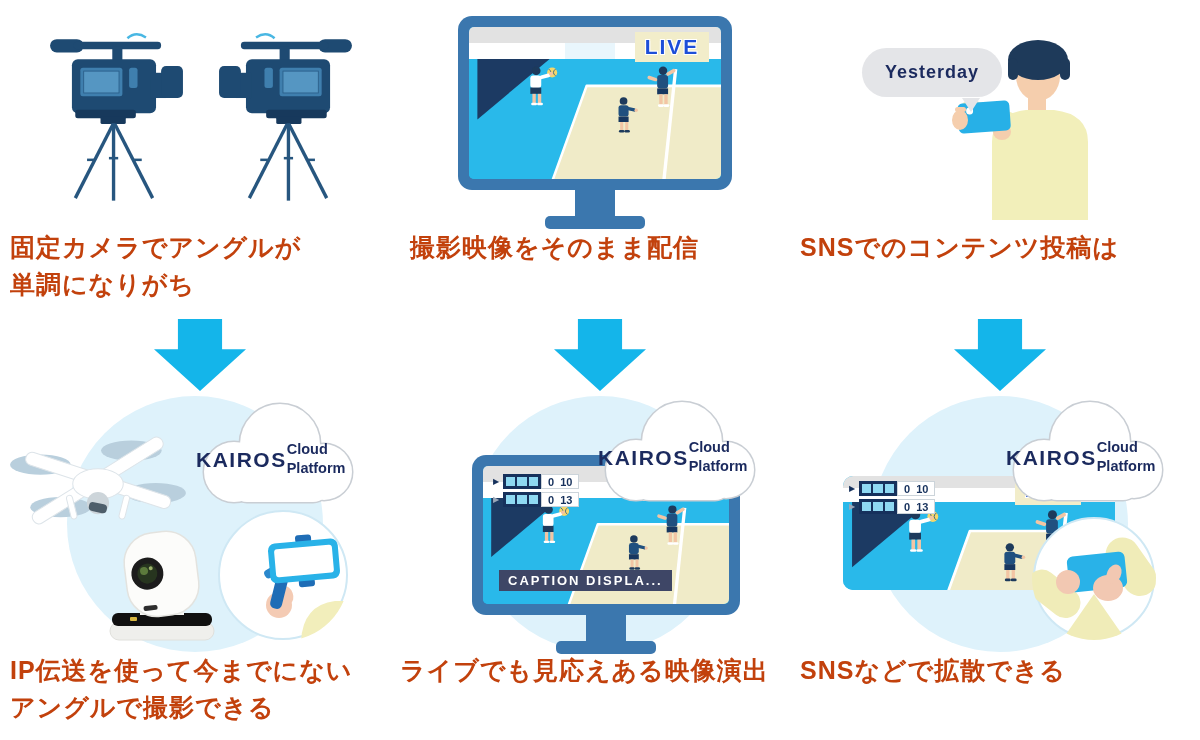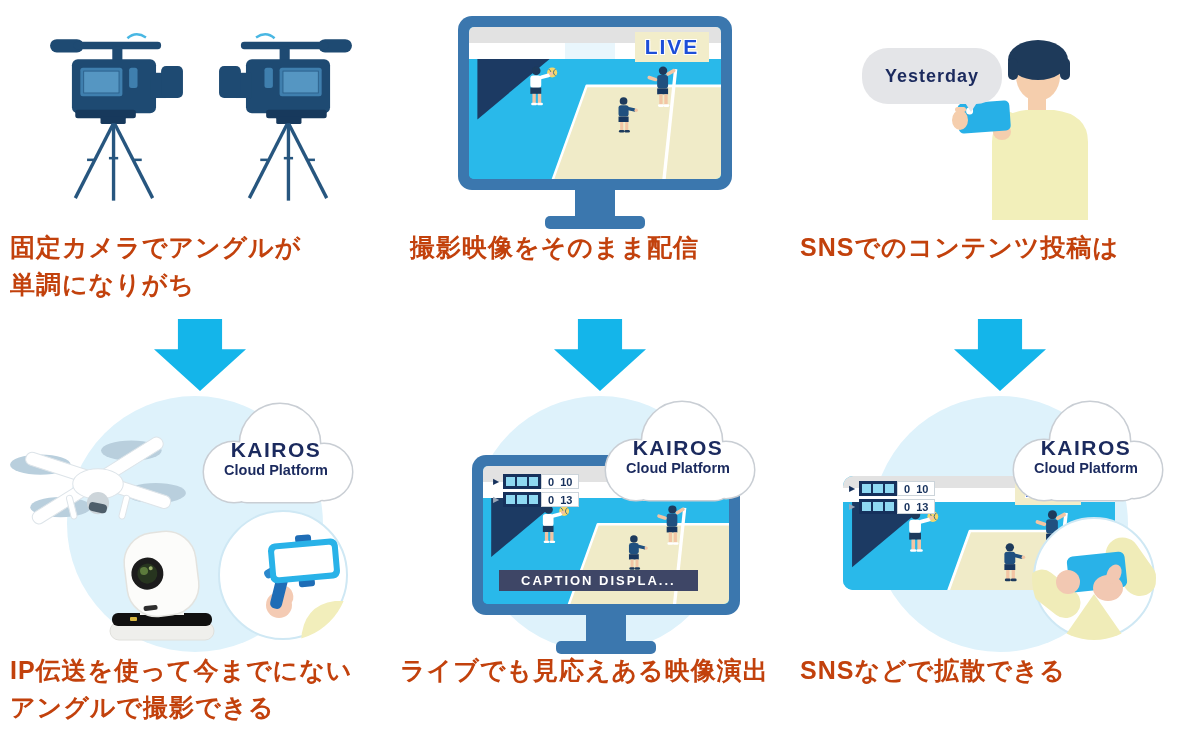--- a/index.html
+++ b/index.html
@@ -14,22 +14,22 @@
   
   .arrow{position:absolute;width:92px;height:72px;background:#14b5ea;
          clip-path:polygon(26% 0,74% 0,74% 42%,100% 42%,50% 100%,0 42%,26% 42%);}
 
   
   .bgcircle{position:absolute;width:256px;height:256px;border-radius:50%;background:#def2fb;}
 
   
   .cloud{position:absolute;width:160px;height:112px;z-index:6;}
   .cloud svg{position:absolute;inset:0;}
-  .cloud-text{position:absolute;inset:0;display:flex;flex-direction:column;align-items:center;
-              justify-content:center;padding-top:10px;}
+  .cloud-text{position:absolute;inset:0;display:flex;align-items:center;
+              padding-top:10px;}
   .cloud-brand{font-size:21px;font-weight:600;color:#1b2a5e;letter-spacing:1.5px;line-height:23px;}
   .cloud-product{font-size:14.5px;font-weight:700;color:#1b2a5e;line-height:19px;}
 
   
   .vb-screen{position:absolute;background:#29b9ea;overflow:hidden;}
   .strip-a{position:absolute;left:0;top:0;right:0;height:16px;background:#e2e2e2;}
   .strip-b{position:absolute;left:0;top:16px;right:0;height:16px;background:#ffffff;}
   .strip-c{position:absolute;left:38%;top:16px;width:20%;height:16px;background:#e9f6fc;}
   .court{position:absolute;left:0;top:32px;width:100%;height:calc(100% - 32px);}
   .live-tag{position:absolute;top:5px;right:12px;width:74px;height:30px;background:#f2edca;
@@ -54,29 +54,29 @@
   .s-arr{width:10px;font-size:8px;color:#16315c;line-height:15px;}
   .s-arr.dim{color:#9aa7b8;}
   .s-flag{width:38px;height:15px;background:#16315c;display:flex;gap:2px;
           padding:3px 3px;box-sizing:border-box;}
   .s-flag i{flex:1;background:#8fd9f2;}
   .s-nums{display:flex;gap:6px;align-items:center;height:15px;background:#fff;
           border:1px solid #ccd4da;box-sizing:border-box;padding:0 6px;
           font-size:11px;font-weight:700;color:#16315c;}
 
   .caption-bar{position:absolute;left:16px;bottom:13px;background:#3e4666;color:#fff;
-               font-size:13px;font-weight:700;letter-spacing:2px;padding:3px 22px;z-index:4;}
+               font-size:13px;font-weight:700;letter-spacing:2px;padding:3px 9px;z-index:4;}
 
   
   .cams{position:absolute;left:45px;top:16px;width:312px;height:196px;display:flex;gap:26px;}
   .cam{width:143px;height:196px;}
   .mirror{transform:scaleX(-1);}
 
   
-  .bubble{position:absolute;left:862px;top:48px;width:140px;height:56px;background:#e4e5e8;
+  .bubble{position:absolute;left:862px;top:48px;width:140px;height:49px;background:#e4e5e8;
           border-radius:26px;display:flex;align-items:center;justify-content:center;z-index:3;}
   .bubble-text{font-size:18px;font-weight:700;color:#1b2a5e;letter-spacing:1px;}
   .bubble-tail{position:absolute;left:962px;top:98px;width:0;height:0;z-index:3;
                border-left:9px solid transparent;border-right:9px solid transparent;
                border-top:14px solid #e4e5e8;}
   .person-svg{position:absolute;left:950px;top:20px;width:180px;height:200px;}
 
   .device-svg{position:absolute;}
   .hand-circle{position:absolute;border-radius:50%;z-index:5;}
 </style>

